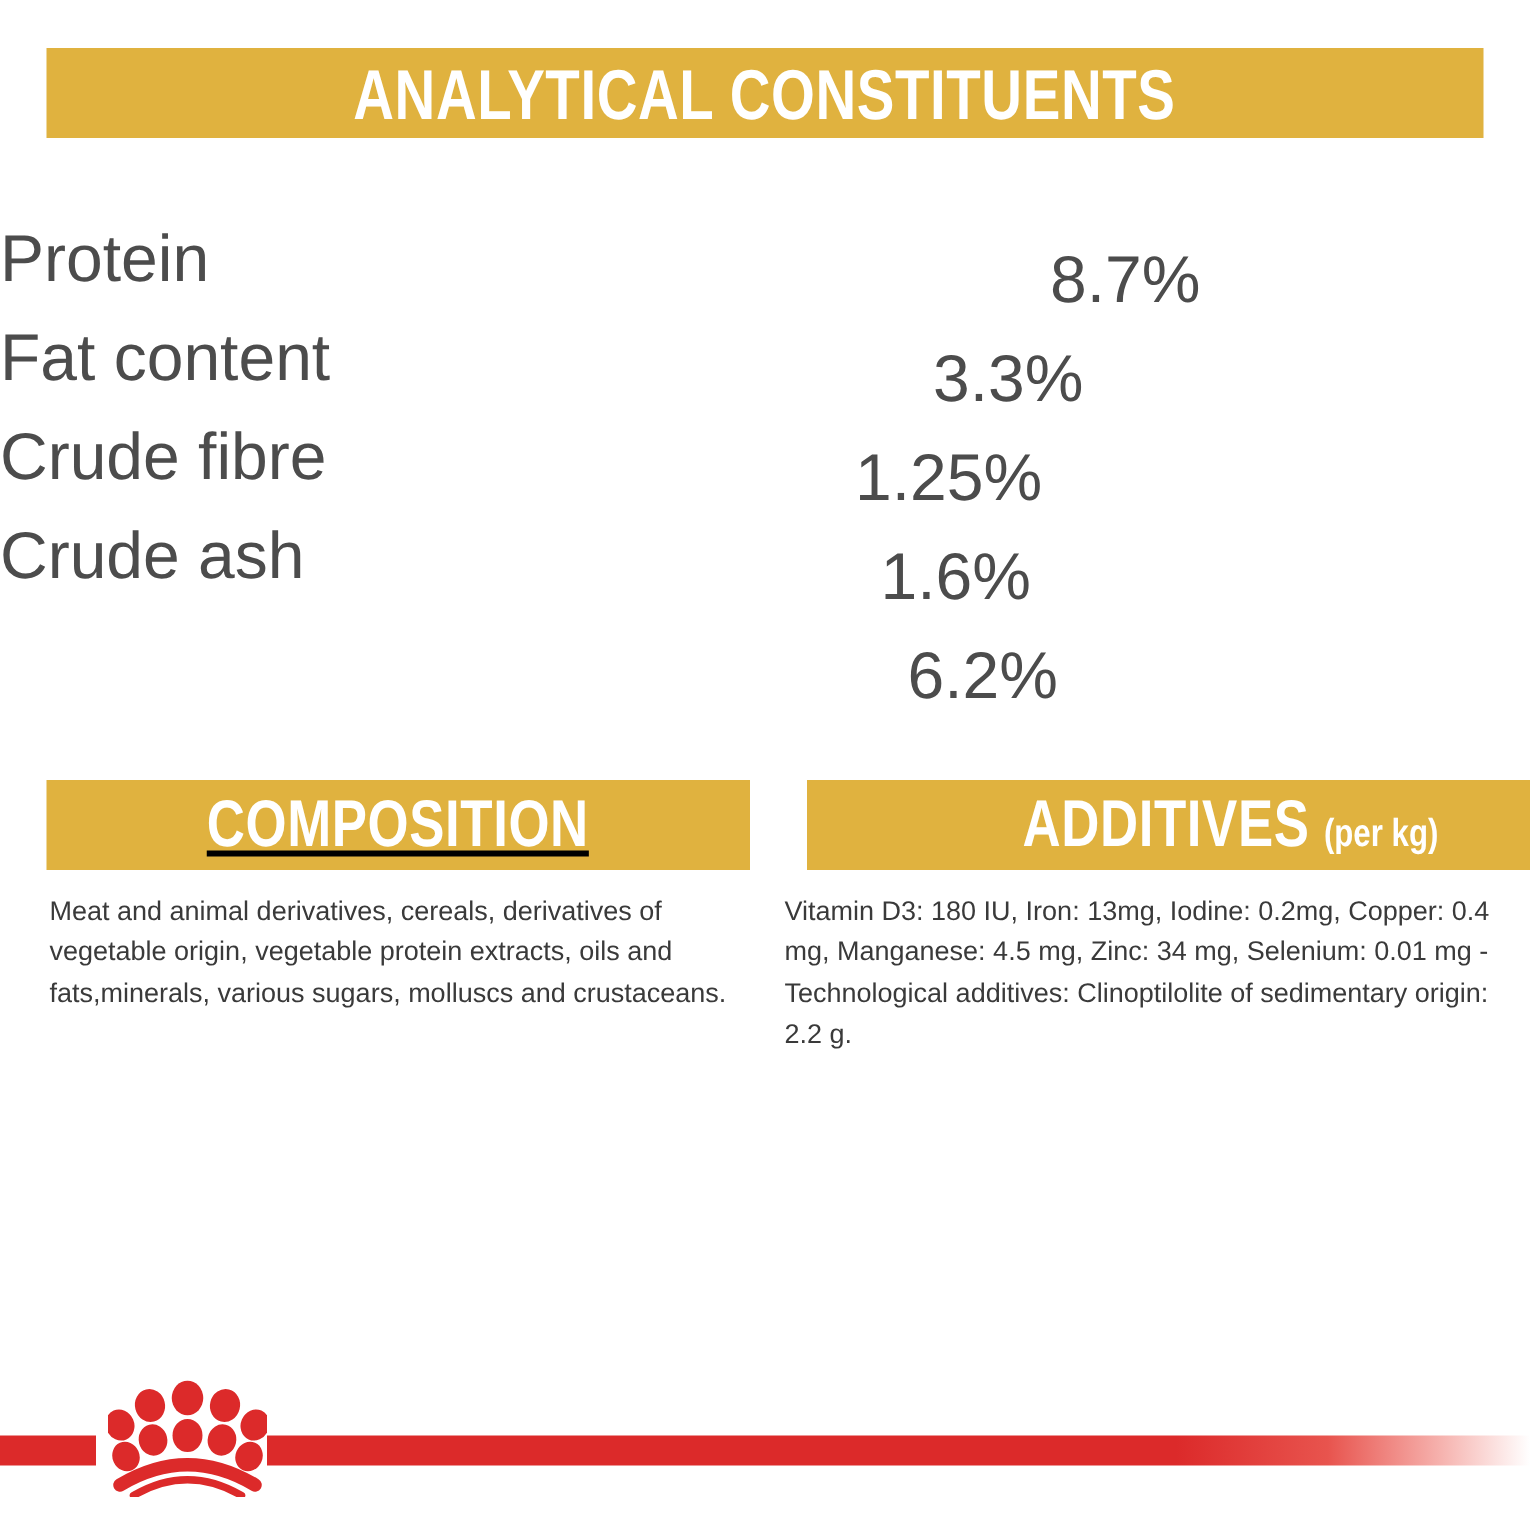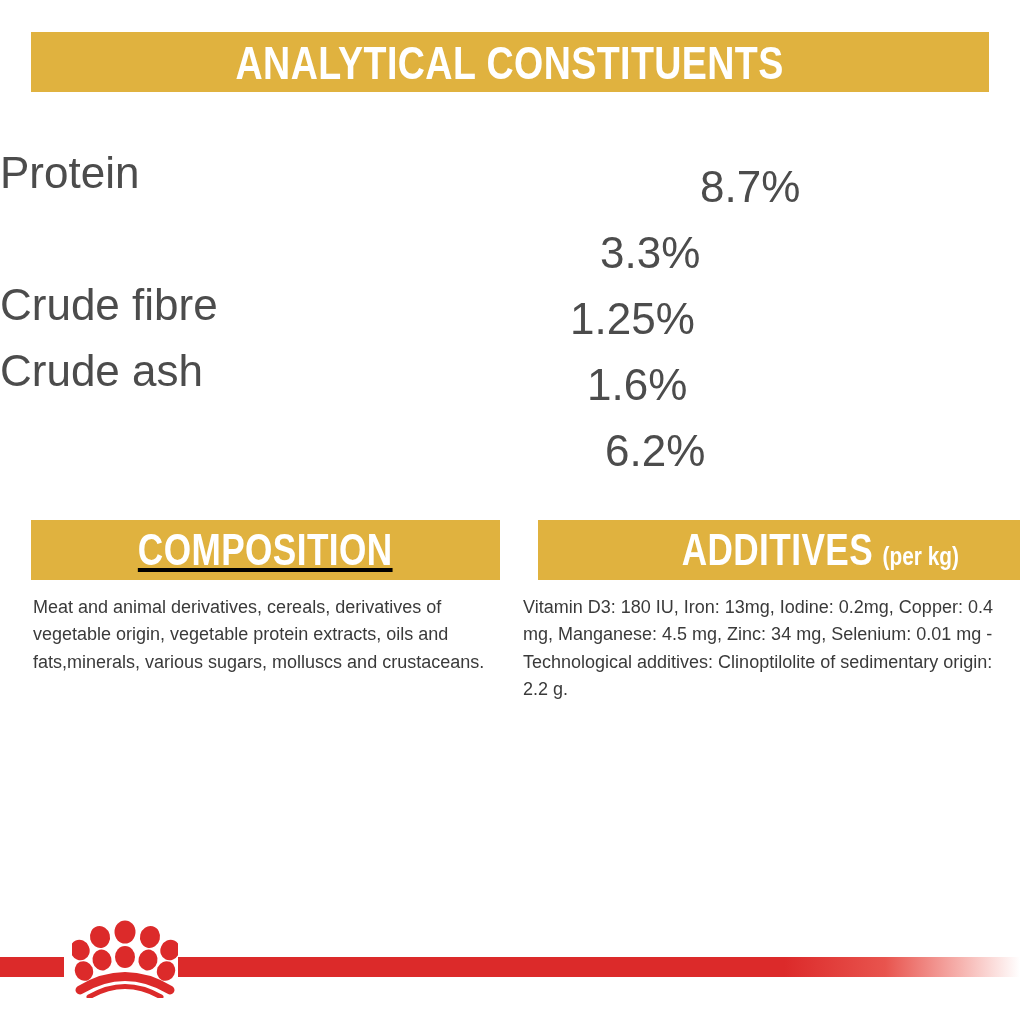--- a/index.html
+++ b/index.html
@@ -200,24 +200,25 @@
 
     <div class="row">
       <span class="label">Protein</span>
       <span class="bar-wrap">
         <span class="bar" style="width:157px"></span>
       </span>
       <span class="value" style="left:700px">8.7%</span>
     </div>
 
     <div class="row">
+      <span class="label">Fat content</span>
       <span class="bar-wrap">
         <span class="bar" style="width:55px"></span>
       </span>
-      <span class="value" style="left:600px">3.3%</span>
+      <span class="value" style="left:622px">3.3%</span>
     </div>
 
     <div class="row">
       <span class="label">Crude fibre</span>
       <span class="bar-wrap">
         <span class="bar" style="width:17px"></span>
       </span>
       <span class="value" style="left:570px">1.25%</span>
     </div>
 

